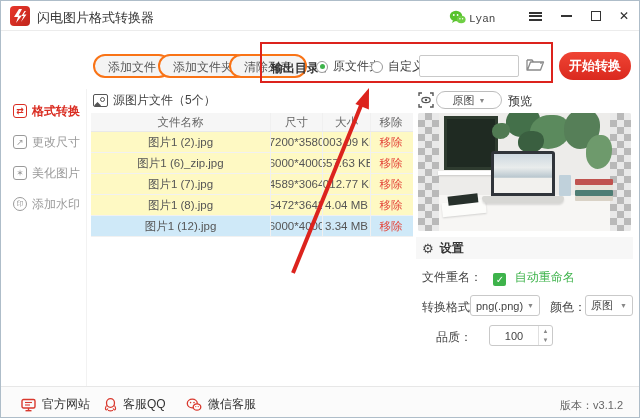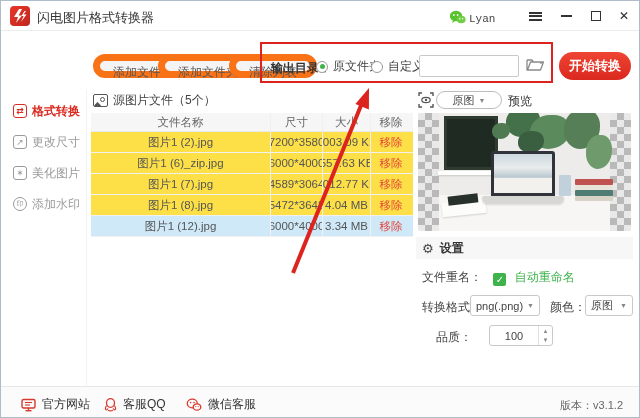--- a/index.html
+++ b/index.html
@@ -17,21 +17,21 @@
   .wechat-chip { position:absolute; left:448px; top:6px; height:18px; display:flex; align-items:flex-end; gap:3px; cursor:default; }
   .wechat-chip .name { font-size:11px; color:#444; }
   .winbtn { position:absolute; top:7px; width:18px; height:16px; display:flex; align-items:center; justify-content:center; color:#333; }
   .hamburger span { display:block; width:13px; height:2px; background:#333; margin:1.5px 0; }
   .minbar { width:11px; height:2px; background:#333; }
   .maxbox { width:10px; height:10px; border:1.5px solid #333; }
   .closex { font-size:15px; color:#333; line-height:1; }
 
   
   .toolbar-btn { position:absolute; top:53px; height:24px; padding:0 13px; line-height:22px;
-                 background:#f4f4f4; border:7px solid #f97316; border-radius:12px;
+                 background:#f4f4f4; border:2px solid #f97316; border-radius:12px;
                  font-size:12px; color:#555; text-align:center; }
   .out-label { position:absolute; left:270px; top:59px; font-size:12px; color:#333; font-weight:bold; }
   .radio-group { position:absolute; top:57px; display:flex; align-items:center; gap:5px; }
   .radio { width:12px; height:12px; border:1px solid #9a9a9a; border-radius:50%; background:#fff; position:relative; }
   .radio.checked::after { content:""; position:absolute; left:2.5px; top:2.5px; width:5px; height:5px;
                           border-radius:50%; background:#3eb34b; }
   .radio-label { font-size:12px; color:#444; }
   .path-input { position:absolute; left:418px; top:54px; width:100px; height:22px;
                 border:1px solid #c9c9c9; border-radius:2px; font-size:11px; padding:0 4px; }
   .folder-ico { position:absolute; left:524px; top:56px; }
@@ -57,21 +57,21 @@
   .main { position:absolute; left:90px; top:88px; width:322px; height:297px; }
   .panel-title { position:absolute; left:2px; top:3px; display:flex; align-items:center; gap:5px;
                  font-size:12px; color:#444; }
   .pic-ico { width:15px; height:13px; border:1.3px solid #555; border-radius:2px; position:relative; overflow:hidden; }
   .pic-ico::after { content:""; position:absolute; left:1px; bottom:-2px; width:5px; height:5px;
                     background:#555; transform:rotate(45deg); }
   .pic-ico::before { content:""; position:absolute; right:2px; top:1.5px; width:3px; height:3px;
                      border-radius:50%; border:1px solid #555; }
   .ftable { position:absolute; left:0; top:24px; width:322px; font-size:11.5px; color:#555; }
   .frow { display:grid; grid-template-columns:180px 52px 48px 40px; height:21px; align-items:center;
-          border-bottom:1px solid #f1f1f1; background:#fde047; }
+          border-bottom:1px solid #f1f1f1; background:#fef9c3; }
   .frow.head { height:19px; background:#f6f6f6; color:#666; border-bottom:1px solid #e9e9e9; }
   .frow.selected { background:#cfe9f8; }
   .fcell { text-align:center; overflow:hidden; white-space:nowrap; border-right:1px solid #f0f0f0; height:100%;
            display:flex; align-items:center; justify-content:center; }
   .fcell:last-child { border-right:none; }
   .remove-link { color:#e4453a; }
 
   
   .rpanel { position:absolute; left:415px; top:88px; width:217px; height:297px; }
   .preview-bar { position:absolute; left:0; top:2px; width:100%; height:20px; }

